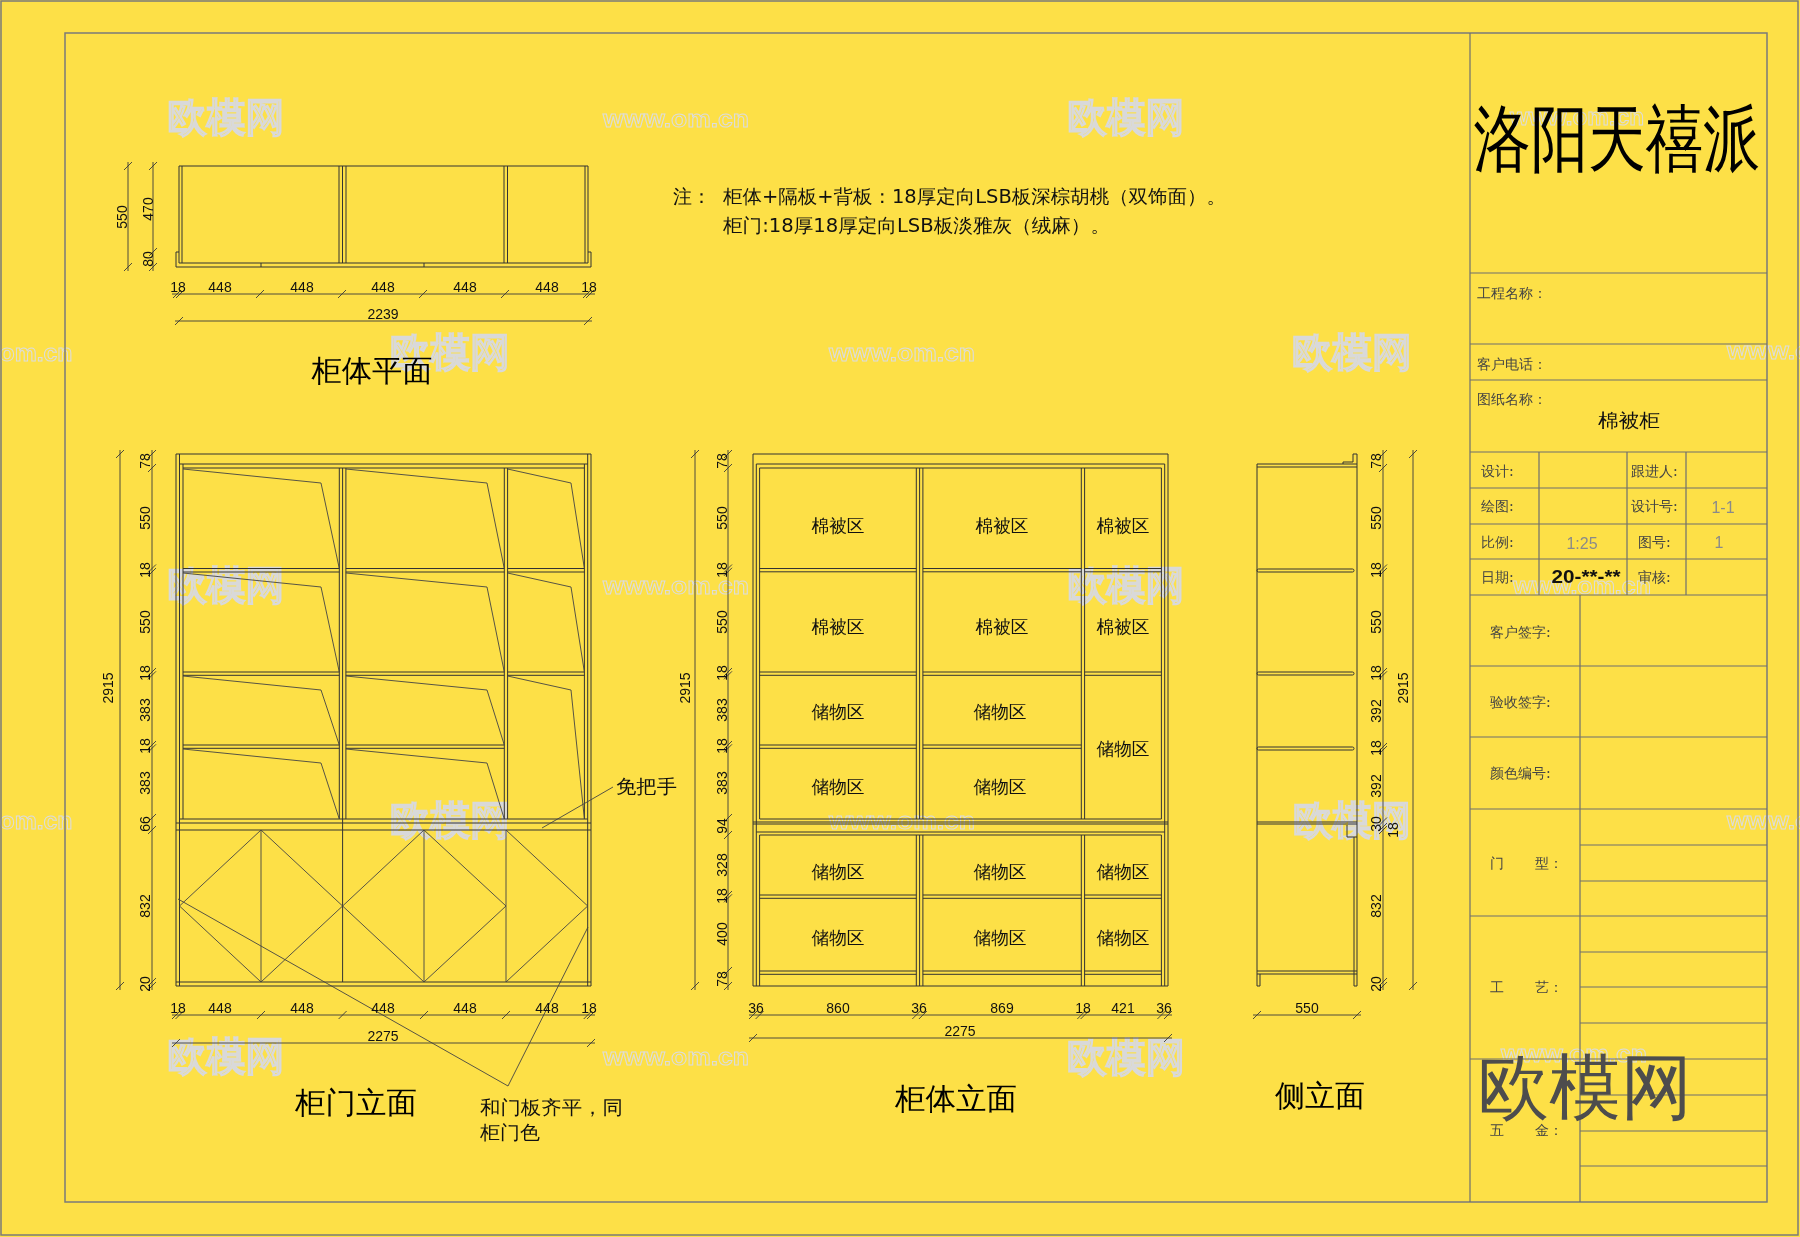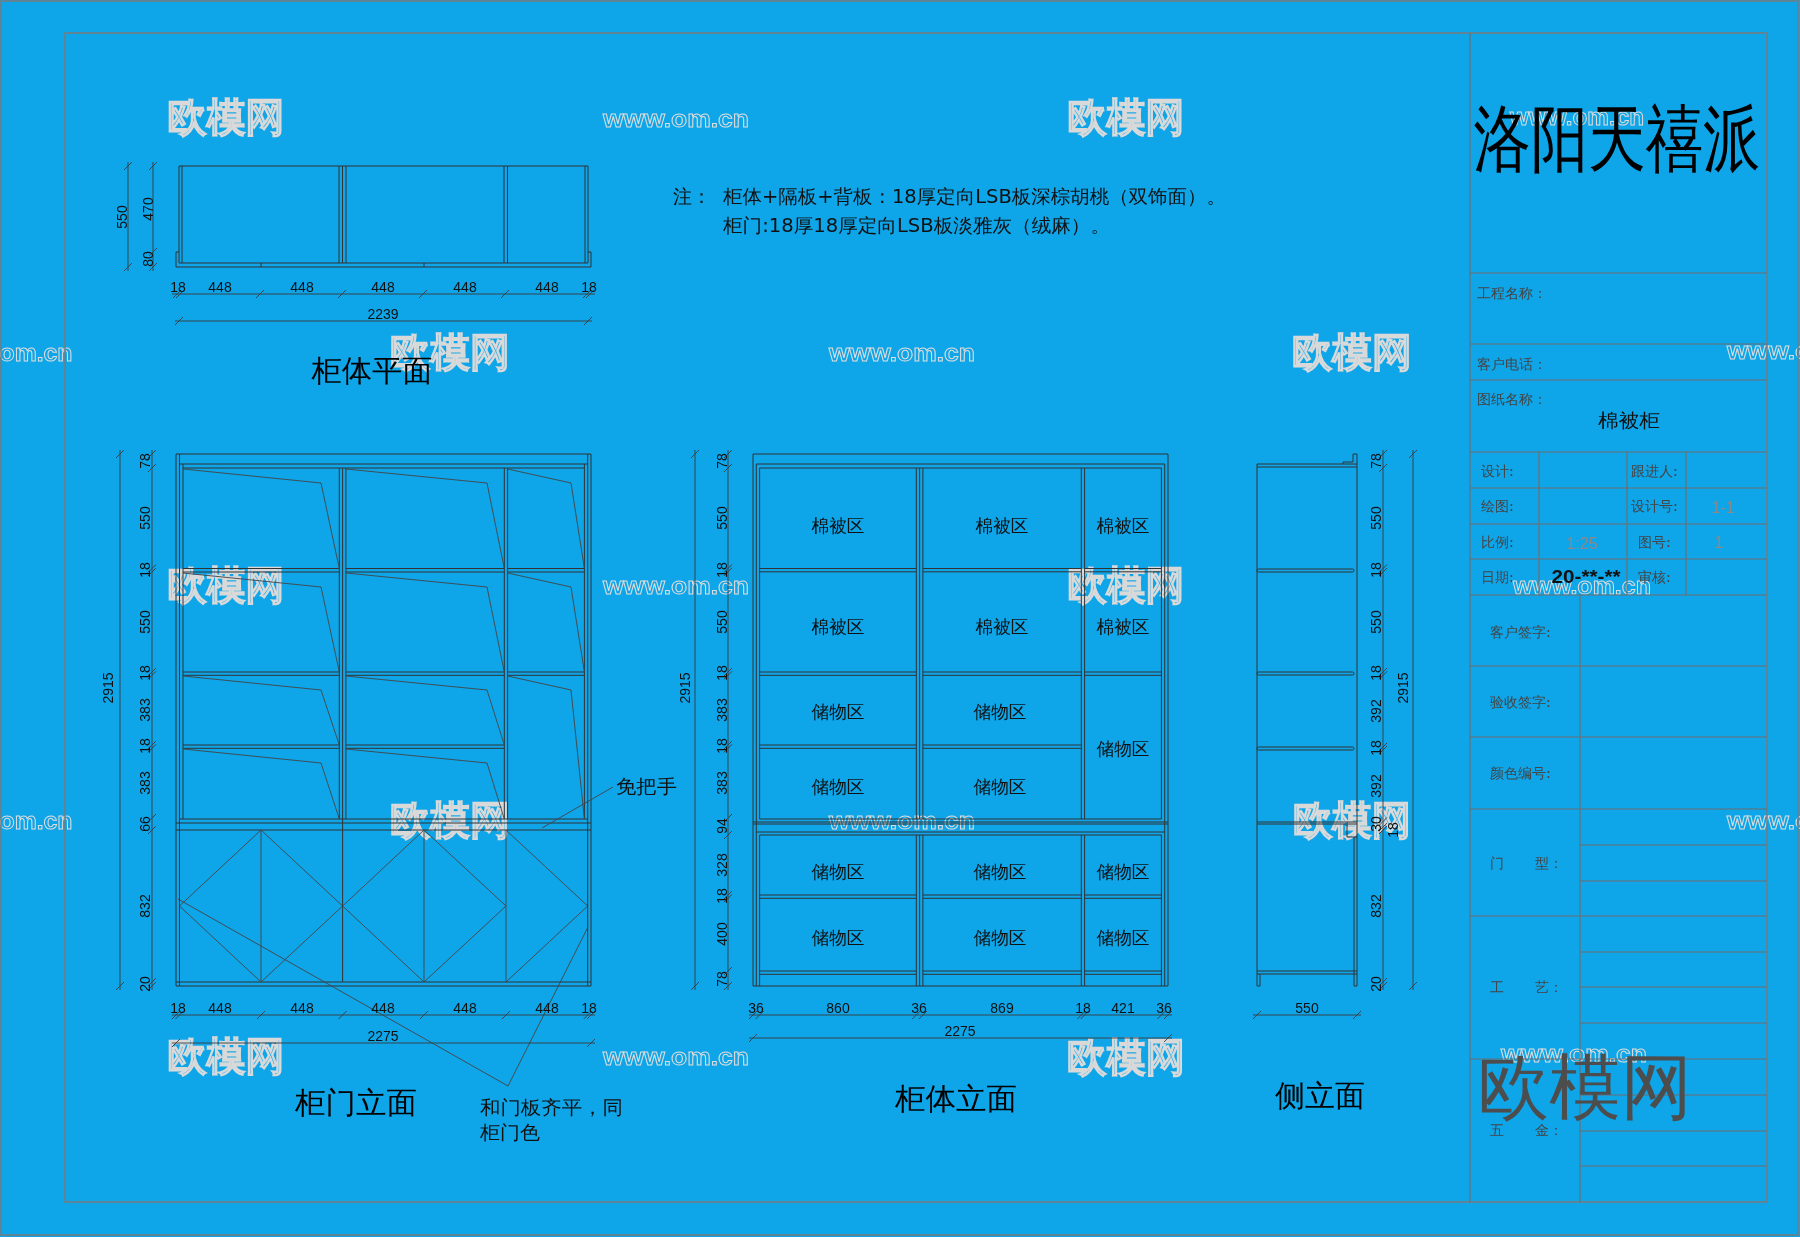--- a/index.html
+++ b/index.html
@@ -1,17 +1,17 @@
 <!DOCTYPE html>
 <html><head>
 <meta charset="utf-8">
 <style>
   html, body { margin: 0; padding: 0; background: #ffffff; }
   body { width: 1800px; height: 1237px; overflow: hidden; }
-  #sheet { position: relative; width: 1800px; height: 1237px; background: #0ea5e9; }
+  #sheet { position: relative; width: 1800px; height: 1237px; background: #fde047; }
   svg { position: absolute; left: 0; top: 0; }
   .frame { fill: none; stroke: #7a7a7a; stroke-width: 1.5; }
   .tb { fill: none; stroke: #6f6f6f; stroke-width: 1.2; }
   .ln { fill: none; stroke: #333333; stroke-width: 1; }
   .ln-thin { fill: none; stroke: #444444; stroke-width: 0.9; }
   .dimln { fill: none; stroke: #3a3a3a; stroke-width: 0.9; }
   .c { text-anchor: middle; dominant-baseline: central; }
   .h { text-anchor: middle; }
   .s { text-anchor: start; dominant-baseline: central; }
   .dim { font-family: "Liberation Sans", sans-serif; font-size: 14px; fill: #111111; }

